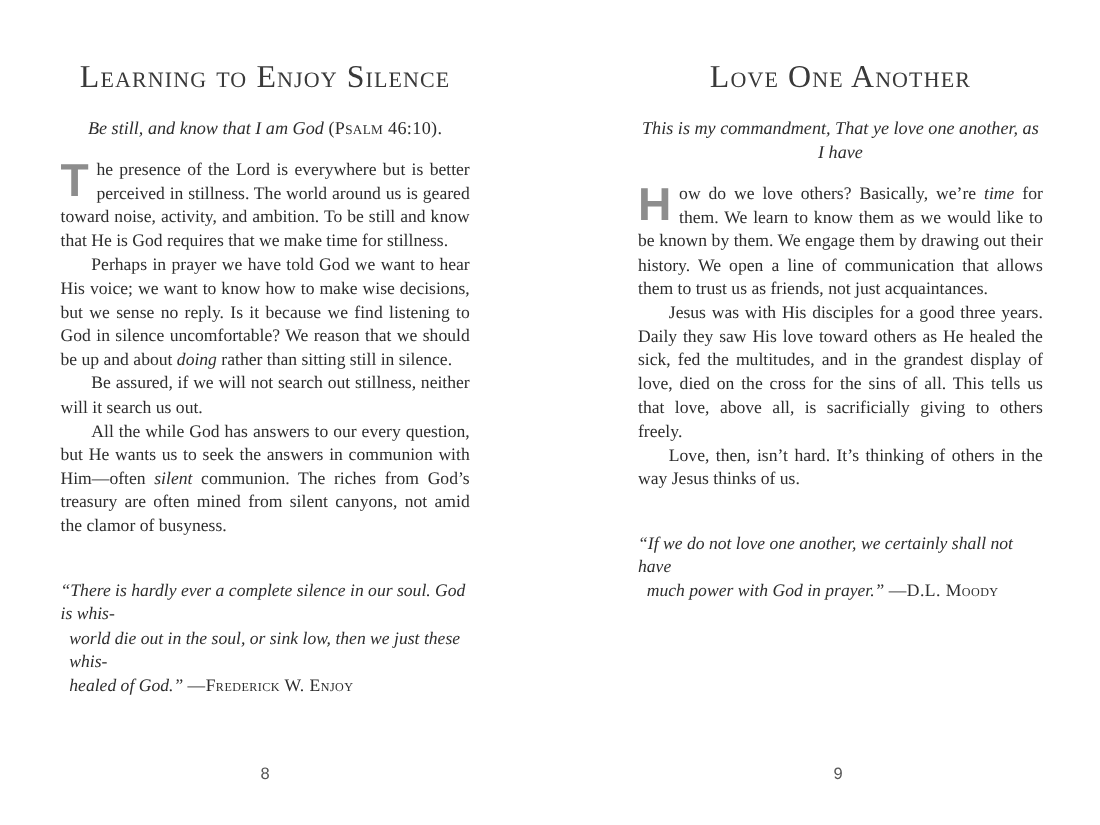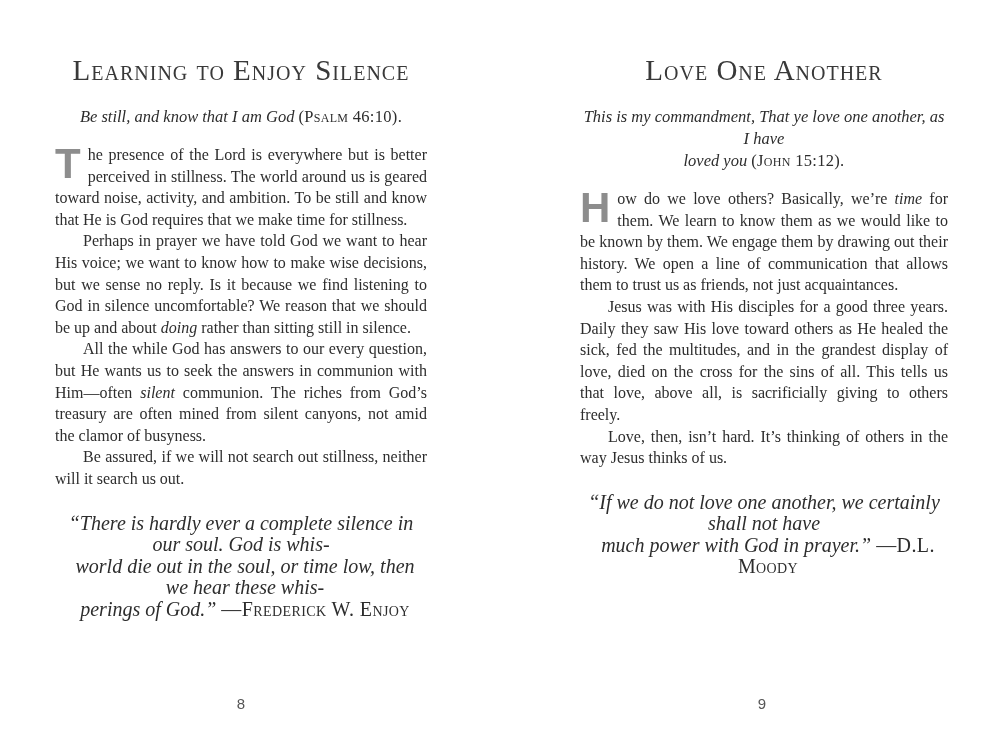--- a/index.html
+++ b/index.html
@@ -66,25 +66,24 @@
     float: left;
     font-family: "Liberation Sans", sans-serif;
     font-weight: bold;
     font-size: 42px;
     line-height: 34px;
     color: #8d8d8d;
     margin: 3px 7px 0 0;
   }
 
   .closing-quote {
-    margin-top: 23px;
+    margin-top: 37px;
     font-style: italic;
-    font-size: 20px;
+    font-size: 16px;
     line-height: 21.5px;
-    text-align: center;
   }
   .closing-quote .q-line { padding-left: 8px; }
   .closing-quote .q-line.first { padding-left: 0; }
   .attribution {
     font-style: normal;
     font-variant: small-caps;
     letter-spacing: 0.4px;
   }
 
   .page-number {
@@ -106,37 +105,36 @@
   <div class="page-col left-col">
     <h1 class="title">Learning to Enjoy Silence</h1>
 
     <div class="epigraph centered">
       <span>Be still, and know that I am God </span><span class="scripture-ref">(Psalm 46:10).</span>
     </div>
 
     <div class="body-text">
       <p><span class="dropcap">T</span><span>he presence of the Lord is everywhere but is better perceived in stillness. The world around us is geared toward noise, activity, and ambition. To be still and know that He is God requires that we make time for stillness.</span></p>
       <p class="indented"><span>Perhaps in prayer we have told God we want to hear His voice; we want to know how to make wise decisions, but we sense no reply. Is it because we find listening to God in silence uncomfortable? We reason that we should be up and about </span><em>doing</em><span> rather than sitting still in silence.</span></p>
+      <p class="indented">Be assured, if we will not search out stillness, neither will it search us out.</p>
       <p class="indented"><span>All the while God has answers to our every question, but He wants us to seek the answers in communion with Him—often </span><em>silent</em><span> communion. The riches from God’s treasury are often mined from silent canyons, not amid the clamor of busyness.</span></p>
-      <p class="indented">Be assured, if we will not search out stillness, neither will it search us out.</p>
     </div>
 
     <div class="closing-quote">
       <div class="q-line first">“There is hardly ever a complete silence in our soul. God is whis-</div>
-      <div class="q-line">world die out in the soul, or time low, then we hear these whis-</div>
-      <div class="q-line"><span>perings of God.” </span><span class="attribution">—Frederick W. Enjoy</span></div>
+      <div class="q-line">world die out in the soul, or sink low, then we just these whis-</div>
+      <div class="q-line"><span>healed of God.” </span><span class="attribution">—Frederick W. Enjoy</span></div>
     </div>
   </div>
 
   <div class="page-col right-col">
     <h1 class="title">Love One Another</h1>
 
     <div class="epigraph">
       <div>This is my commandment, That ye love one another, as I have</div>
-      <div><span>loved you </span><span class="scripture-ref">(John 15:12).</span></div>
     </div>
 
     <div class="body-text">
       <p><span class="dropcap">H</span><span>ow do we love others? Basically, we’re </span><em>time</em><span> for them. We learn to know them as we would like to be known by them. We engage them by drawing out their history. We open a line of communication that allows them to trust us as friends, not just acquaintances.</span></p>
       <p class="indented">Jesus was with His disciples for a good three years. Daily they saw His love toward others as He healed the sick, fed the multitudes, and in the grandest display of love, died on the cross for the sins of all. This tells us that love, above all, is sacrificially giving to others freely.</p>
       <p class="indented">Love, then, isn’t hard. It’s thinking of others in the way Jesus thinks of us.</p>
     </div>
 
     <div class="closing-quote">
       <div class="q-line first">“If we do not love one another, we certainly shall not have</div>

